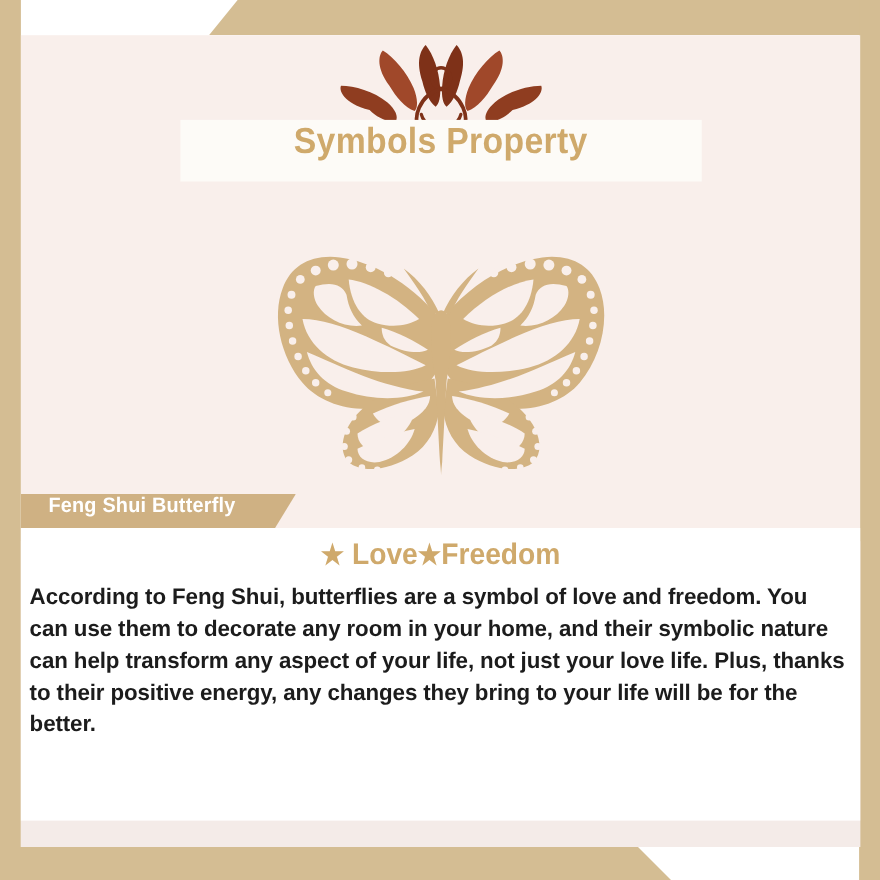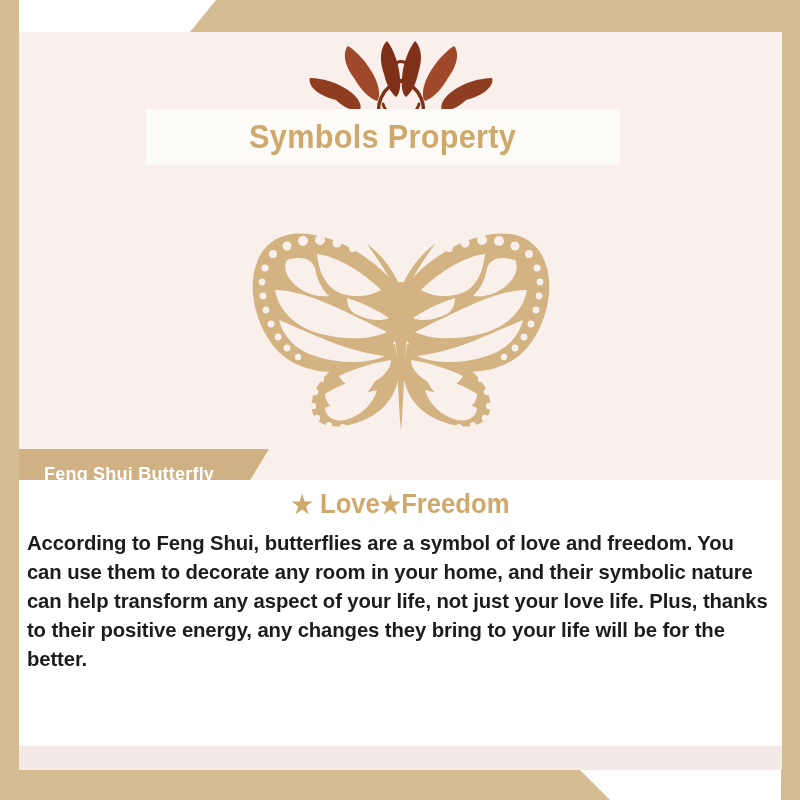--- a/index.html
+++ b/index.html
@@ -58,24 +58,24 @@
     margin-top:4px;
     font-family:"Liberation Serif", serif;
     font-size:19px;
     letter-spacing:3.2px;
     color:#3a2a22;
     font-weight:400;
   }
 
   
   .title-band{
-    position:absolute; left:146px; top:109px;
+    position:absolute; left:164px; top:109px;
     width:474px; height:56px;
     background:#fdfbf7;
-    display:flex; align-items:center; justify-content:center;
+    display:flex; align-items:flex-start; justify-content:center;
   }
   .title-text{
     font-family:"Liberation Sans Narrow","Liberation Sans",sans-serif;
     font-size:33px;
     font-weight:bold;
     color:#cfa96b;
     letter-spacing:.3px;
     transform:scaleX(.93);
   }
 
@@ -84,21 +84,21 @@
     position:absolute; left:50%; top:192px;
     transform:translateX(-50%);
   }
 
   
   .tag{
     position:absolute; left:0px; top:417px;
     width:250px; height:36px;
     background:#cfb183;
     clip-path:polygon(0 0, 250px 0, 228px 36px, 0 36px);
-    display:flex; align-items:flex-end;
+    display:flex; align-items:flex-start;
   }
   .tag-text{
     margin-left:25px;
     color:#ffffff;
     font-family:"Liberation Sans Narrow","Liberation Sans",sans-serif;
     font-size:19px;
     font-weight:bold;
     letter-spacing:.2px;
     transform:scaleX(.95);
     transform-origin:left center;

